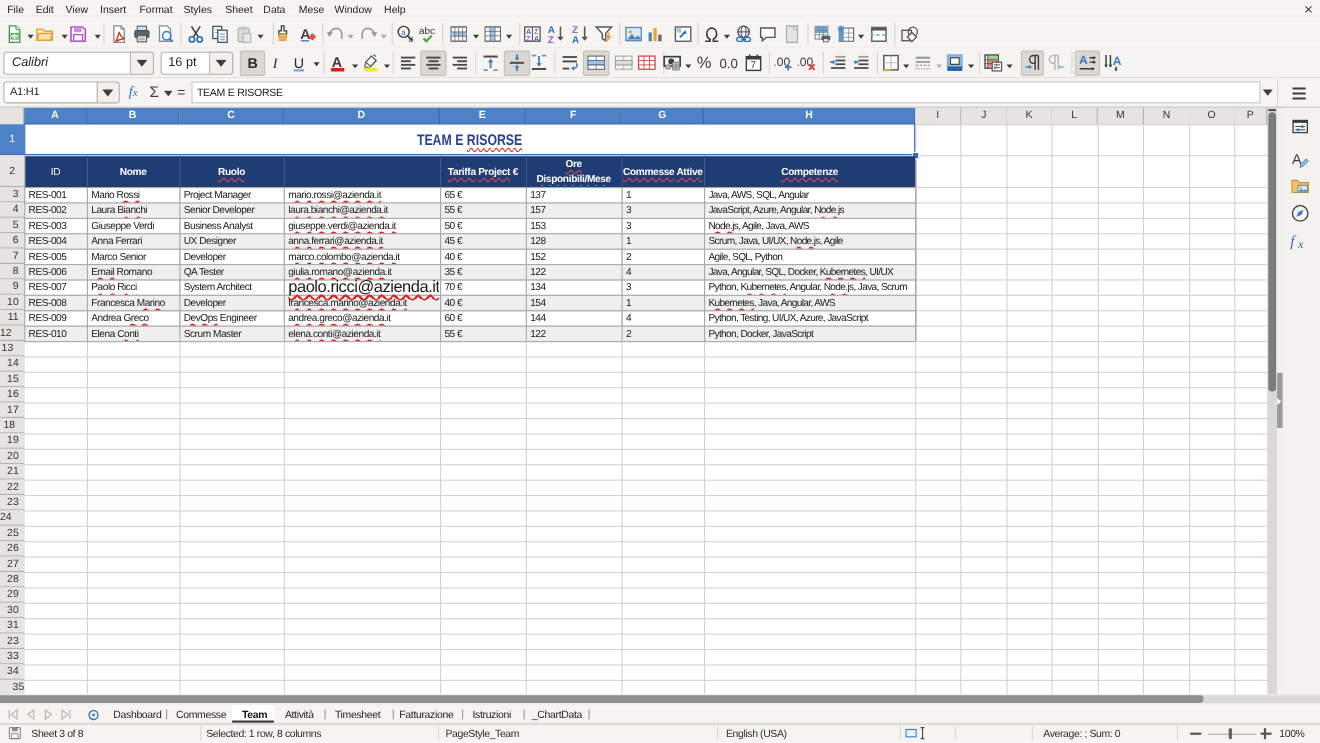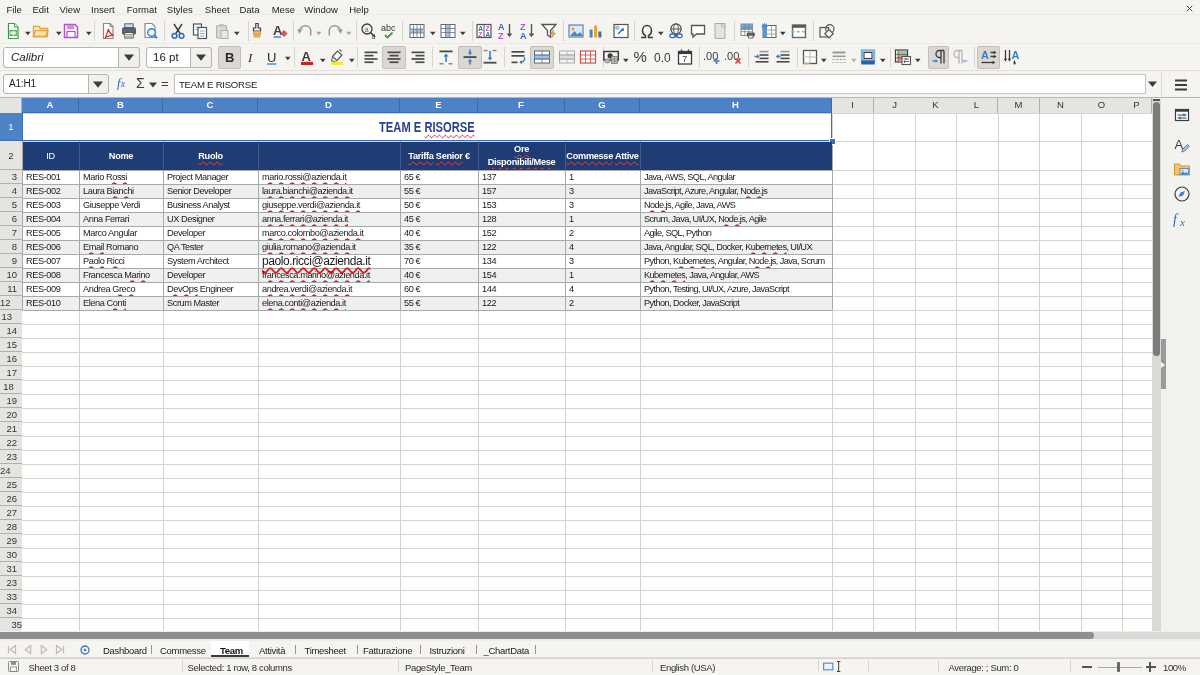--- a/index.html
+++ b/index.html
@@ -620,23 +620,24 @@
     <div class="ab" style="left:79px;top:45px;width:1px;height:26px;background:#44598f"></div>
     <div class="ab" style="left:163px;top:45px;width:1px;height:26px;background:#44598f"></div>
     <div class="ab" style="left:258px;top:45px;width:1px;height:26px;background:#44598f"></div>
     <div class="ab" style="left:400px;top:45px;width:1px;height:26px;background:#44598f"></div>
     <div class="ab" style="left:478px;top:45px;width:1px;height:26px;background:#44598f"></div>
     <div class="ab" style="left:565px;top:45px;width:1px;height:26px;background:#44598f"></div>
     <div class="ab" style="left:640px;top:45px;width:1px;height:26px;background:#44598f"></div>
     <div class="ab" style="left:22px;top:44px;width:57px;height:28px;color:#fff;font-weight:normal;font-size:9.2px;letter-spacing:-0.3px;text-align:center;line-height:28px;white-space:nowrap;overflow:hidden">ID</div>
     <div class="ab" style="left:79px;top:44px;width:84px;height:28px;color:#fff;font-weight:bold;font-size:9.2px;letter-spacing:-0.3px;text-align:center;line-height:28px;white-space:nowrap;overflow:hidden">Nome</div>
     <div class="ab" style="left:163px;top:44px;width:95px;height:28px;color:#fff;font-weight:bold;font-size:9.2px;letter-spacing:-0.3px;text-align:center;line-height:28px;white-space:nowrap;overflow:hidden"><span class="sqw">Ruolo</span></div>
-    <div class="ab" style="left:400px;top:44px;width:78px;height:28px;color:#fff;font-weight:bold;font-size:9.2px;letter-spacing:-0.3px;text-align:center;line-height:28px;white-space:nowrap;overflow:hidden"><span class="sqw">Tariffa</span> <span class="sqw">Senior</span> €</div>
+    <div class="ab" style="left:400px;top:44px;width:78px;height:28px;color:#fff;font-weight:bold;font-size:9.2px;letter-spacing:-0.3px;text-align:center;line-height:28px;white-space:nowrap;overflow:hidden"><span class="sqw">Tariffa</span> <span class="sqw">Project</span> €</div>
     <div class="ab" style="left:478px;top:45px;width:87px;height:26px;color:#fff;font-weight:bold;font-size:9.2px;letter-spacing:-0.3px;text-align:center;line-height:13px;white-space:nowrap;overflow:hidden"><span class="sqw">Ore</span><br><span class="sqw">Disponibili/Mese</span></div>
     <div class="ab" style="left:565px;top:44px;width:75px;height:28px;color:#fff;font-weight:bold;font-size:9.2px;letter-spacing:-0.3px;text-align:center;line-height:28px;white-space:nowrap;overflow:hidden"><span class="sqw">Commesse</span> <span class="sqw">Attive</span></div>
+    <div class="ab" style="left:640px;top:44px;width:192px;height:28px;color:#fff;font-weight:bold;font-size:9.2px;letter-spacing:-0.3px;text-align:center;line-height:28px;white-space:nowrap;overflow:hidden"><span class="sqw">Competenze</span></div>
     <div class="ab" style="left:26px;top:72px;width:52px;height:14px;line-height:14.5px;font-size:9.2px;letter-spacing:-0.42px;white-space:nowrap;overflow:hidden">RES-001</div>
     <div class="ab" style="left:83px;top:72px;width:79px;height:14px;line-height:14.5px;font-size:9.2px;letter-spacing:-0.42px;white-space:nowrap;overflow:hidden">Mario <span class="sq">Rossi</span></div>
     <div class="ab" style="left:167px;top:72px;width:90px;height:14px;line-height:14.5px;font-size:9.2px;letter-spacing:-0.42px;white-space:nowrap;overflow:hidden">Project Manager</div>
     <div class="ab" style="left:262px;top:72px;width:137px;height:14px;line-height:14.5px;font-size:9.2px;letter-spacing:-0.42px;white-space:nowrap;overflow:hidden"><span class="sq">mario.rossi@azienda.it</span></div>
     <div class="ab" style="left:404px;top:72px;width:73px;height:14px;line-height:14.5px;font-size:9.2px;letter-spacing:-0.42px;white-space:nowrap;overflow:hidden">65 €</div>
     <div class="ab" style="left:482px;top:72px;width:82px;height:14px;line-height:14.5px;font-size:9.2px;letter-spacing:-0.42px;white-space:nowrap;overflow:hidden">137</div>
     <div class="ab" style="left:569px;top:72px;width:70px;height:14px;line-height:14.5px;font-size:9.2px;letter-spacing:-0.42px;white-space:nowrap;overflow:hidden">1</div>
     <div class="ab" style="left:644px;top:72px;width:187px;height:14px;line-height:14.5px;font-size:9.2px;letter-spacing:-0.58px;white-space:nowrap;overflow:hidden">Java, AWS, SQL, Angular</div>
     <div class="ab" style="left:26px;top:86px;width:52px;height:14px;line-height:14.5px;font-size:9.2px;letter-spacing:-0.42px;white-space:nowrap;overflow:hidden">RES-002</div>
     <div class="ab" style="left:83px;top:86px;width:79px;height:14px;line-height:14.5px;font-size:9.2px;letter-spacing:-0.42px;white-space:nowrap;overflow:hidden">Laura <span class="sq">Bianchi</span></div>
@@ -656,55 +657,55 @@
     <div class="ab" style="left:644px;top:100px;width:187px;height:14px;line-height:14.5px;font-size:9.2px;letter-spacing:-0.58px;white-space:nowrap;overflow:hidden"><span class="sq">Node.js</span>, Agile, Java, AWS</div>
     <div class="ab" style="left:26px;top:114px;width:52px;height:14px;line-height:14.5px;font-size:9.2px;letter-spacing:-0.42px;white-space:nowrap;overflow:hidden">RES-004</div>
     <div class="ab" style="left:83px;top:114px;width:79px;height:14px;line-height:14.5px;font-size:9.2px;letter-spacing:-0.42px;white-space:nowrap;overflow:hidden">Anna Ferrari</div>
     <div class="ab" style="left:167px;top:114px;width:90px;height:14px;line-height:14.5px;font-size:9.2px;letter-spacing:-0.42px;white-space:nowrap;overflow:hidden">UX Designer</div>
     <div class="ab" style="left:262px;top:114px;width:137px;height:14px;line-height:14.5px;font-size:9.2px;letter-spacing:-0.42px;white-space:nowrap;overflow:hidden"><span class="sq">anna.ferrari@azienda.it</span></div>
     <div class="ab" style="left:404px;top:114px;width:73px;height:14px;line-height:14.5px;font-size:9.2px;letter-spacing:-0.42px;white-space:nowrap;overflow:hidden">45 €</div>
     <div class="ab" style="left:482px;top:114px;width:82px;height:14px;line-height:14.5px;font-size:9.2px;letter-spacing:-0.42px;white-space:nowrap;overflow:hidden">128</div>
     <div class="ab" style="left:569px;top:114px;width:70px;height:14px;line-height:14.5px;font-size:9.2px;letter-spacing:-0.42px;white-space:nowrap;overflow:hidden">1</div>
     <div class="ab" style="left:644px;top:114px;width:187px;height:14px;line-height:14.5px;font-size:9.2px;letter-spacing:-0.58px;white-space:nowrap;overflow:hidden">Scrum, Java, UI/UX, <span class="sq">Node.js</span>, Agile</div>
     <div class="ab" style="left:26px;top:128px;width:52px;height:14px;line-height:14.5px;font-size:9.2px;letter-spacing:-0.42px;white-space:nowrap;overflow:hidden">RES-005</div>
-    <div class="ab" style="left:83px;top:128px;width:79px;height:14px;line-height:14.5px;font-size:9.2px;letter-spacing:-0.42px;white-space:nowrap;overflow:hidden">Marco Angular</div>
+    <div class="ab" style="left:83px;top:128px;width:79px;height:14px;line-height:14.5px;font-size:9.2px;letter-spacing:-0.42px;white-space:nowrap;overflow:hidden">Marco Senior</div>
     <div class="ab" style="left:167px;top:128px;width:90px;height:14px;line-height:14.5px;font-size:9.2px;letter-spacing:-0.42px;white-space:nowrap;overflow:hidden">Developer</div>
     <div class="ab" style="left:262px;top:128px;width:137px;height:14px;line-height:14.5px;font-size:9.2px;letter-spacing:-0.42px;white-space:nowrap;overflow:hidden"><span class="sq">marco.colombo@azienda.it</span></div>
     <div class="ab" style="left:404px;top:128px;width:73px;height:14px;line-height:14.5px;font-size:9.2px;letter-spacing:-0.42px;white-space:nowrap;overflow:hidden">40 €</div>
     <div class="ab" style="left:482px;top:128px;width:82px;height:14px;line-height:14.5px;font-size:9.2px;letter-spacing:-0.42px;white-space:nowrap;overflow:hidden">152</div>
     <div class="ab" style="left:569px;top:128px;width:70px;height:14px;line-height:14.5px;font-size:9.2px;letter-spacing:-0.42px;white-space:nowrap;overflow:hidden">2</div>
     <div class="ab" style="left:644px;top:128px;width:187px;height:14px;line-height:14.5px;font-size:9.2px;letter-spacing:-0.58px;white-space:nowrap;overflow:hidden">Agile, SQL, Python</div>
     <div class="ab" style="left:26px;top:142px;width:52px;height:14px;line-height:14.5px;font-size:9.2px;letter-spacing:-0.42px;white-space:nowrap;overflow:hidden">RES-006</div>
     <div class="ab" style="left:83px;top:142px;width:79px;height:14px;line-height:14.5px;font-size:9.2px;letter-spacing:-0.42px;white-space:nowrap;overflow:hidden"><span class="sq">Email</span> Romano</div>
     <div class="ab" style="left:167px;top:142px;width:90px;height:14px;line-height:14.5px;font-size:9.2px;letter-spacing:-0.42px;white-space:nowrap;overflow:hidden">QA Tester</div>
     <div class="ab" style="left:262px;top:142px;width:137px;height:14px;line-height:14.5px;font-size:9.2px;letter-spacing:-0.42px;white-space:nowrap;overflow:hidden"><span class="sq">giulia.romano@azienda.it</span></div>
     <div class="ab" style="left:404px;top:142px;width:73px;height:14px;line-height:14.5px;font-size:9.2px;letter-spacing:-0.42px;white-space:nowrap;overflow:hidden">35 €</div>
     <div class="ab" style="left:482px;top:142px;width:82px;height:14px;line-height:14.5px;font-size:9.2px;letter-spacing:-0.42px;white-space:nowrap;overflow:hidden">122</div>
     <div class="ab" style="left:569px;top:142px;width:70px;height:14px;line-height:14.5px;font-size:9.2px;letter-spacing:-0.42px;white-space:nowrap;overflow:hidden">4</div>
     <div class="ab" style="left:644px;top:142px;width:187px;height:14px;line-height:14.5px;font-size:9.2px;letter-spacing:-0.58px;white-space:nowrap;overflow:hidden">Java, Angular, SQL, Docker, <span class="sq">Kubernetes</span>, UI/UX</div>
     <div class="ab" style="left:26px;top:156px;width:52px;height:14px;line-height:14.5px;font-size:9.2px;letter-spacing:-0.42px;white-space:nowrap;overflow:hidden">RES-007</div>
     <div class="ab" style="left:83px;top:156px;width:79px;height:14px;line-height:14.5px;font-size:9.2px;letter-spacing:-0.42px;white-space:nowrap;overflow:hidden"><span class="sq">Paolo</span> <span class="sq">Ricci</span></div>
     <div class="ab" style="left:167px;top:156px;width:90px;height:14px;line-height:14.5px;font-size:9.2px;letter-spacing:-0.42px;white-space:nowrap;overflow:hidden">System Architect</div>
-    <div class="ab" style="left:262px;top:156px;width:137px;height:32px;line-height:14.5px;font-size:12px;letter-spacing:-0.42px;white-space:nowrap;overflow:hidden"><span class="sq">paolo.ricci@azienda.it</span></div>
+    <div class="ab" style="left:262px;top:156px;width:137px;height:32px;line-height:14.5px;font-size:15px;letter-spacing:-0.42px;white-space:nowrap;overflow:hidden"><span class="sq">paolo.ricci@azienda.it</span></div>
     <div class="ab" style="left:404px;top:156px;width:73px;height:14px;line-height:14.5px;font-size:9.2px;letter-spacing:-0.42px;white-space:nowrap;overflow:hidden">70 €</div>
     <div class="ab" style="left:482px;top:156px;width:82px;height:14px;line-height:14.5px;font-size:9.2px;letter-spacing:-0.42px;white-space:nowrap;overflow:hidden">134</div>
     <div class="ab" style="left:569px;top:156px;width:70px;height:14px;line-height:14.5px;font-size:9.2px;letter-spacing:-0.42px;white-space:nowrap;overflow:hidden">3</div>
     <div class="ab" style="left:644px;top:156px;width:187px;height:14px;line-height:14.5px;font-size:9.2px;letter-spacing:-0.58px;white-space:nowrap;overflow:hidden">Python, <span class="sq">Kubernetes</span>, Angular, <span class="sq">Node.js</span>, Java, Scrum</div>
     <div class="ab" style="left:26px;top:170px;width:52px;height:14px;line-height:14.5px;font-size:9.2px;letter-spacing:-0.42px;white-space:nowrap;overflow:hidden">RES-008</div>
     <div class="ab" style="left:83px;top:170px;width:79px;height:14px;line-height:14.5px;font-size:9.2px;letter-spacing:-0.42px;white-space:nowrap;overflow:hidden">Francesca <span class="sq">Marino</span></div>
     <div class="ab" style="left:167px;top:170px;width:90px;height:14px;line-height:14.5px;font-size:9.2px;letter-spacing:-0.42px;white-space:nowrap;overflow:hidden">Developer</div>
     <div class="ab" style="left:262px;top:170px;width:137px;height:14px;line-height:14.5px;font-size:9.2px;letter-spacing:-0.42px;white-space:nowrap;overflow:hidden"><span class="sq">francesca.marino@azienda.it</span></div>
     <div class="ab" style="left:404px;top:170px;width:73px;height:14px;line-height:14.5px;font-size:9.2px;letter-spacing:-0.42px;white-space:nowrap;overflow:hidden">40 €</div>
     <div class="ab" style="left:482px;top:170px;width:82px;height:14px;line-height:14.5px;font-size:9.2px;letter-spacing:-0.42px;white-space:nowrap;overflow:hidden">154</div>
     <div class="ab" style="left:569px;top:170px;width:70px;height:14px;line-height:14.5px;font-size:9.2px;letter-spacing:-0.42px;white-space:nowrap;overflow:hidden">1</div>
     <div class="ab" style="left:644px;top:170px;width:187px;height:14px;line-height:14.5px;font-size:9.2px;letter-spacing:-0.58px;white-space:nowrap;overflow:hidden"><span class="sq">Kubernetes</span>, Java, Angular, AWS</div>
     <div class="ab" style="left:26px;top:184px;width:52px;height:14px;line-height:14.5px;font-size:9.2px;letter-spacing:-0.42px;white-space:nowrap;overflow:hidden">RES-009</div>
     <div class="ab" style="left:83px;top:184px;width:79px;height:14px;line-height:14.5px;font-size:9.2px;letter-spacing:-0.42px;white-space:nowrap;overflow:hidden">Andrea <span class="sq">Greco</span></div>
     <div class="ab" style="left:167px;top:184px;width:90px;height:14px;line-height:14.5px;font-size:9.2px;letter-spacing:-0.42px;white-space:nowrap;overflow:hidden"><span class="sq">DevOps</span> Engineer</div>
-    <div class="ab" style="left:262px;top:184px;width:137px;height:14px;line-height:14.5px;font-size:9.2px;letter-spacing:-0.42px;white-space:nowrap;overflow:hidden"><span class="sq">andrea.verdi@azienda.it</span></div>
+    <div class="ab" style="left:262px;top:184px;width:137px;height:14px;line-height:14.5px;font-size:9.2px;letter-spacing:-0.42px;white-space:nowrap;overflow:hidden"><span class="sq">andrea.greco@azienda.it</span></div>
     <div class="ab" style="left:404px;top:184px;width:73px;height:14px;line-height:14.5px;font-size:9.2px;letter-spacing:-0.42px;white-space:nowrap;overflow:hidden">60 €</div>
     <div class="ab" style="left:482px;top:184px;width:82px;height:14px;line-height:14.5px;font-size:9.2px;letter-spacing:-0.42px;white-space:nowrap;overflow:hidden">144</div>
     <div class="ab" style="left:569px;top:184px;width:70px;height:14px;line-height:14.5px;font-size:9.2px;letter-spacing:-0.42px;white-space:nowrap;overflow:hidden">4</div>
     <div class="ab" style="left:644px;top:184px;width:187px;height:14px;line-height:14.5px;font-size:9.2px;letter-spacing:-0.58px;white-space:nowrap;overflow:hidden">Python, Testing, UI/UX, Azure, JavaScript</div>
     <div class="ab" style="left:26px;top:198px;width:52px;height:14px;line-height:14.5px;font-size:9.2px;letter-spacing:-0.42px;white-space:nowrap;overflow:hidden">RES-010</div>
     <div class="ab" style="left:83px;top:198px;width:79px;height:14px;line-height:14.5px;font-size:9.2px;letter-spacing:-0.42px;white-space:nowrap;overflow:hidden">Elena <span class="sq">Conti</span></div>
     <div class="ab" style="left:167px;top:198px;width:90px;height:14px;line-height:14.5px;font-size:9.2px;letter-spacing:-0.42px;white-space:nowrap;overflow:hidden">Scrum Master</div>
     <div class="ab" style="left:262px;top:198px;width:137px;height:14px;line-height:14.5px;font-size:9.2px;letter-spacing:-0.42px;white-space:nowrap;overflow:hidden"><span class="sq">elena.conti@azienda.it</span></div>
     <div class="ab" style="left:404px;top:198px;width:73px;height:14px;line-height:14.5px;font-size:9.2px;letter-spacing:-0.42px;white-space:nowrap;overflow:hidden">55 €</div>
     <div class="ab" style="left:482px;top:198px;width:82px;height:14px;line-height:14.5px;font-size:9.2px;letter-spacing:-0.42px;white-space:nowrap;overflow:hidden">122</div>

